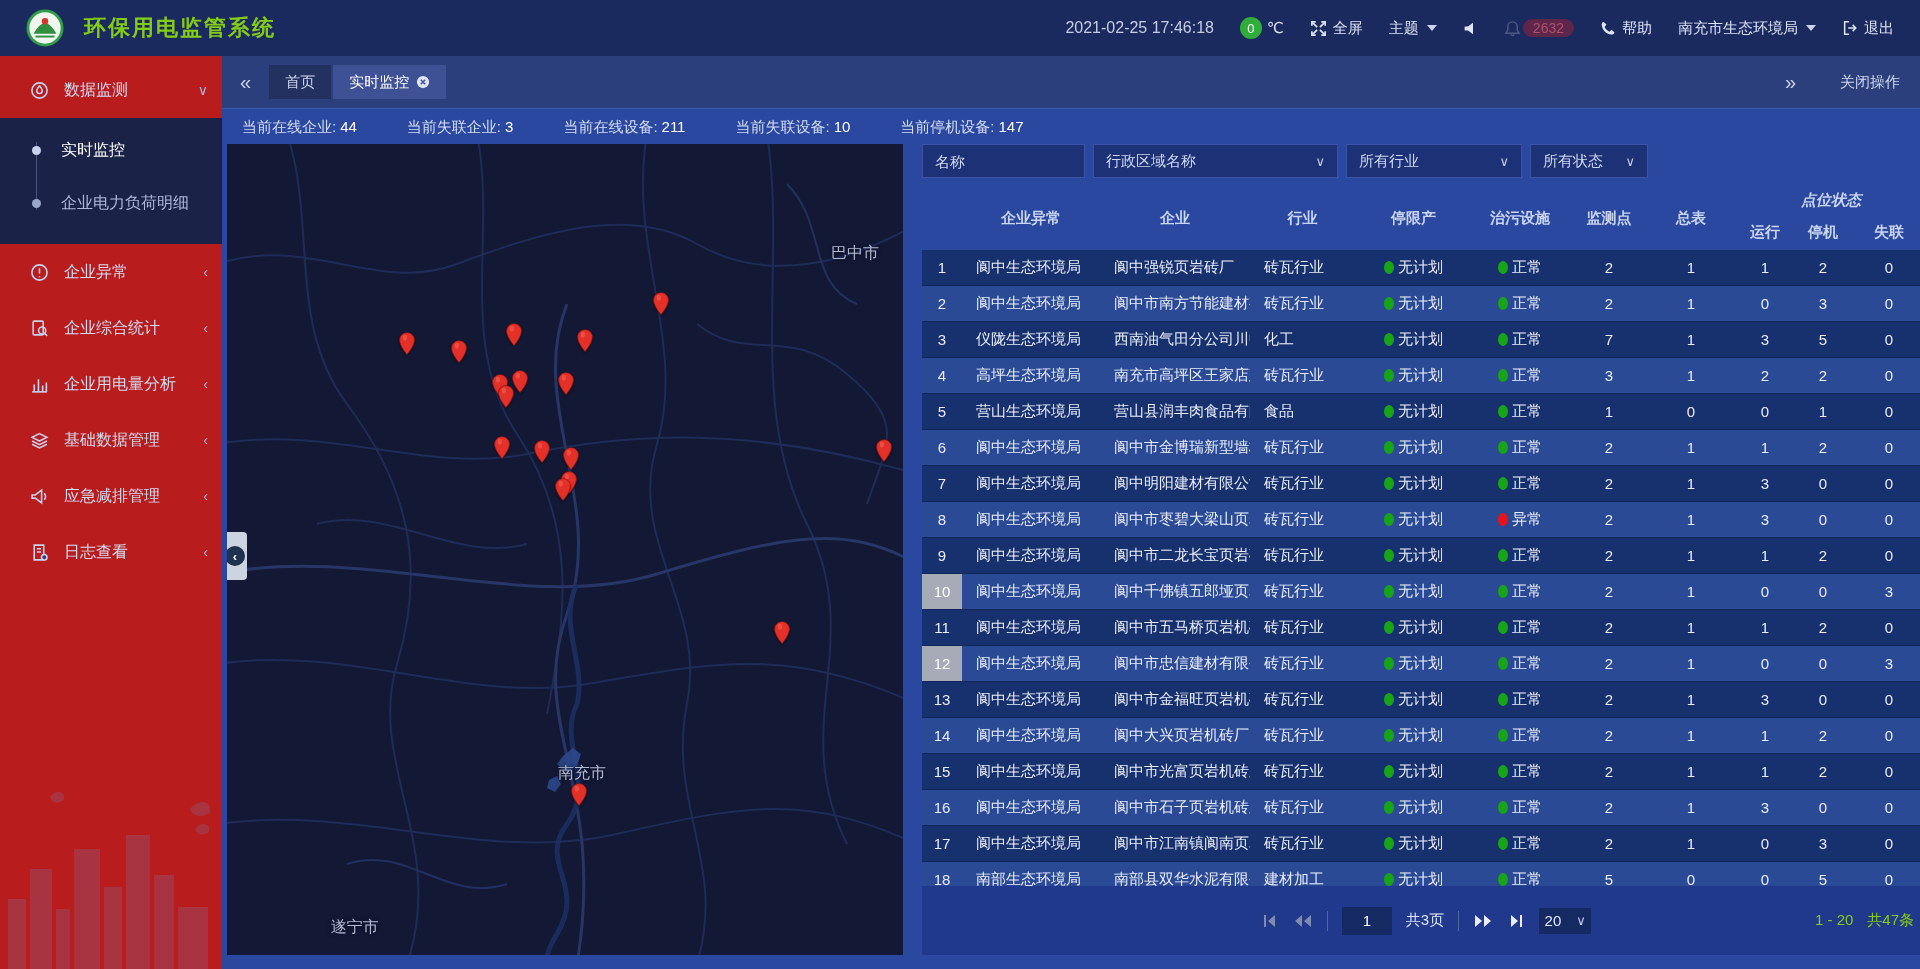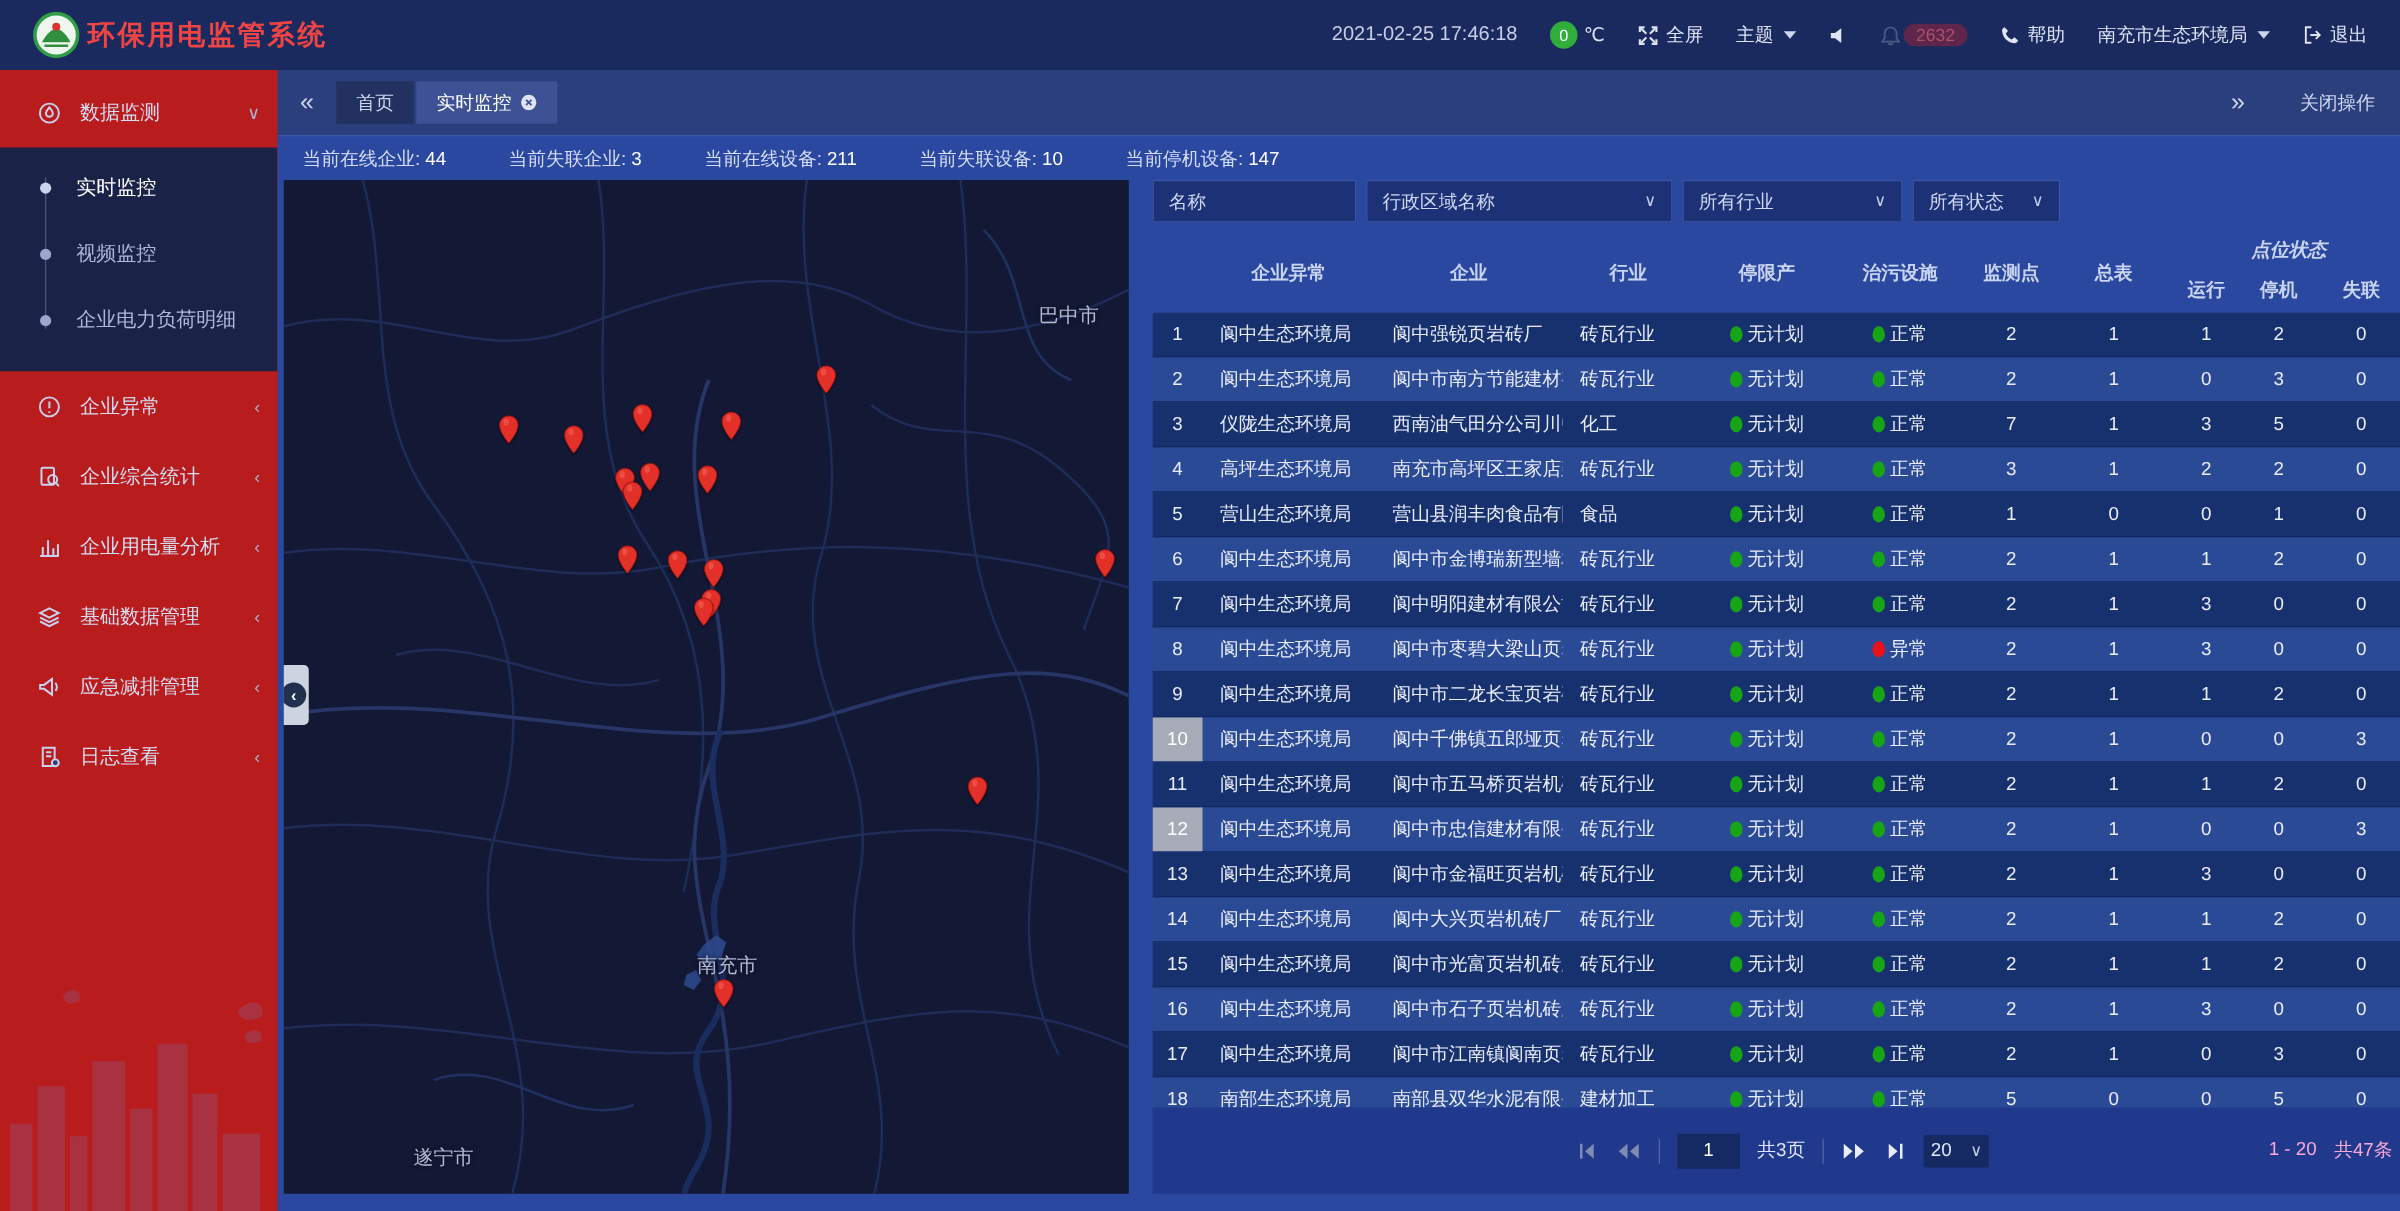--- a/index.html
+++ b/index.html
@@ -2,21 +2,21 @@
 <html><head>
 <meta charset="utf-8">
 <style>
   html,body{margin:0;padding:0;}
   body{width:1920px;height:969px;overflow:hidden;position:relative;
        font-family:"Liberation Sans","DejaVu Sans",sans-serif;background:#2a48a0;color:#e8edfb;}
   
   .header{position:absolute;top:0;left:0;width:1920px;height:56px;background:#1b2a5e;
           display:flex;align-items:center;z-index:30;}
   .logo{width:38px;height:38px;margin-left:26px;flex:0 0 auto;}
-  .app-title{font-size:22px;font-weight:bold;color:#ef4444;margin-left:6px;letter-spacing:2px;}
+  .app-title{font-size:22px;font-weight:bold;color:#84cc16;margin-left:20px;letter-spacing:2px;}
   .hdr-right{margin-left:auto;display:flex;align-items:center;gap:26px;padding-right:26px;font-size:15px;color:#dde3f6;}
   .hdr-datetime{color:#c6cde4;font-size:16px;}
   .temp{display:flex;align-items:center;gap:5px;}
   .temp-badge{width:22px;height:22px;border-radius:50%;background:#2fae3c;color:#fff;font-size:13px;
               display:flex;align-items:center;justify-content:center;}
   .hitem{display:flex;align-items:center;gap:6px;cursor:pointer;}
   .caret{display:inline-block;width:0;height:0;border-left:5px solid transparent;border-right:5px solid transparent;
          border-top:6px solid #cdd5ee;margin-left:2px;}
   .bellwrap{display:flex;align-items:center;gap:2px;opacity:1;}
   .bell-ico{opacity:.45;}
@@ -92,21 +92,21 @@
   .scroll-thumb{position:absolute;top:0;left:0;width:7px;height:58%;background:#8ea2d8;border-radius:3px;}
   
   .pager{position:absolute;left:0;right:0;top:742px;height:69px;background:#21398c;display:flex;align-items:center;
          color:#dfe6fa;font-size:15px;}
   .pager-center{margin:0 auto;display:flex;align-items:center;gap:14px;}
   .pg-btn{display:flex;align-items:center;cursor:pointer;}
   .pg-sep{width:1px;height:20px;background:#51679f;}
   .pg-input{width:46px;height:26px;background:#152a63;border:none;color:#fff;text-align:center;font-size:15px;font-family:inherit;}
   .pg-select{min-width:52px;height:26px;background:#152a63;display:flex;align-items:center;justify-content:center;
              gap:5px;cursor:pointer;}
-  .pager-right{position:absolute;right:16px;display:flex;gap:14px;color:#f9a8d4;}
+  .pager-right{position:absolute;right:16px;display:flex;gap:14px;color:#84cc16;}
 </style>
 </head>
 <body>
 
 <div class="header">
   <svg class="logo" viewBox="0 0 40 40">
     <circle cx="20" cy="20" r="18" fill="#eef6ee" stroke="#2f9e46" stroke-width="3"></circle>
     <path d="M8 26c4-7 8-11 12-11s8 4 12 11z" fill="#2f8f3e"></path>
     <circle cx="20" cy="13" r="3.4" fill="#d6352b"></circle>
     <path d="M10 29h20" stroke="#2f8f3e" stroke-width="2"></path>
@@ -181,24 +181,20 @@
         <span class="side-chev">∨</span>
       </div>
       <div class="side-sub">
         <div class="sub-line"></div>
         <div class="sub-item active">
           <span class="sub-dot"></span>
           <span>实时监控</span>
         </div>
         <div class="sub-item">
           <span class="sub-dot"></span>
-          <span>视频监控</span>
-        </div>
-        <div class="sub-item">
-          <span class="sub-dot"></span>
           <span>企业电力负荷明细</span>
         </div>
       </div>
       <div class="side-item">
         <span class="side-icon">
           <svg width="19" height="19" viewBox="0 0 18 18">
             <g stroke="#c9d2ee" stroke-width="1.5" fill="none">
               <circle cx="9" cy="9" r="7.2"></circle>
               <path d="M9 5v5"></path>
               <path d="M9 12.4v1.2"></path>

